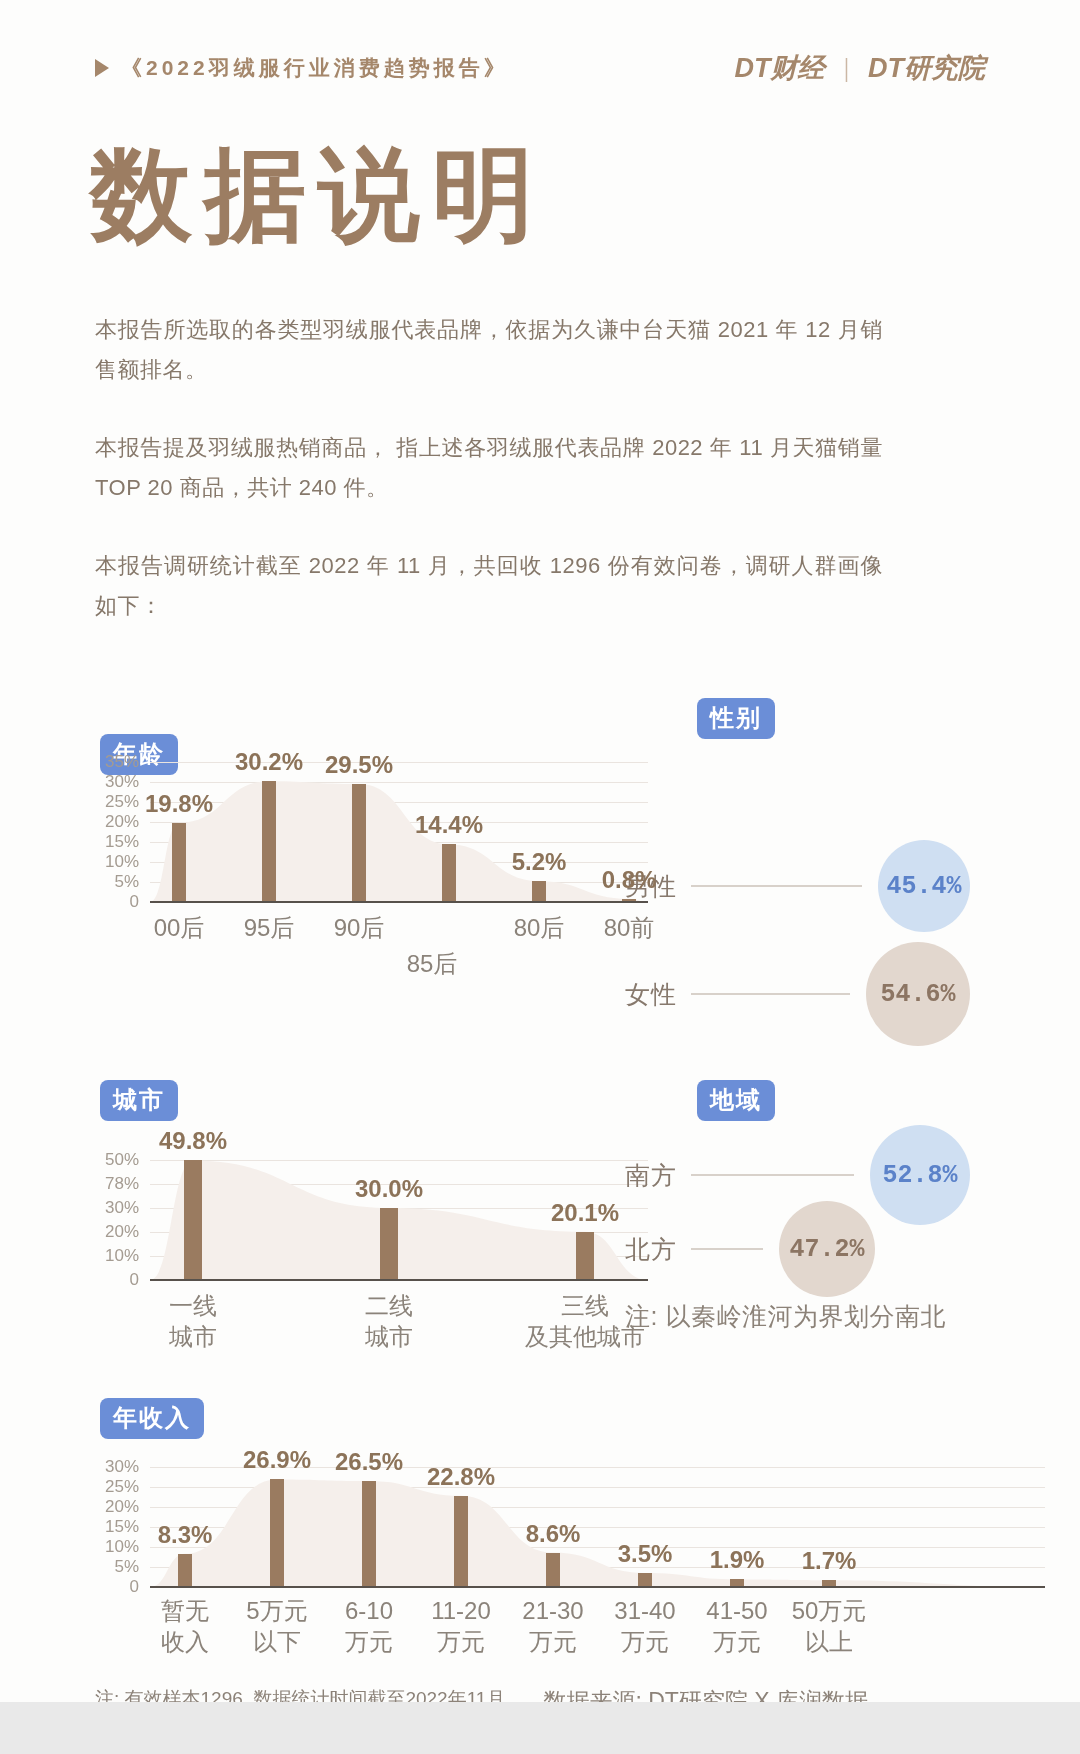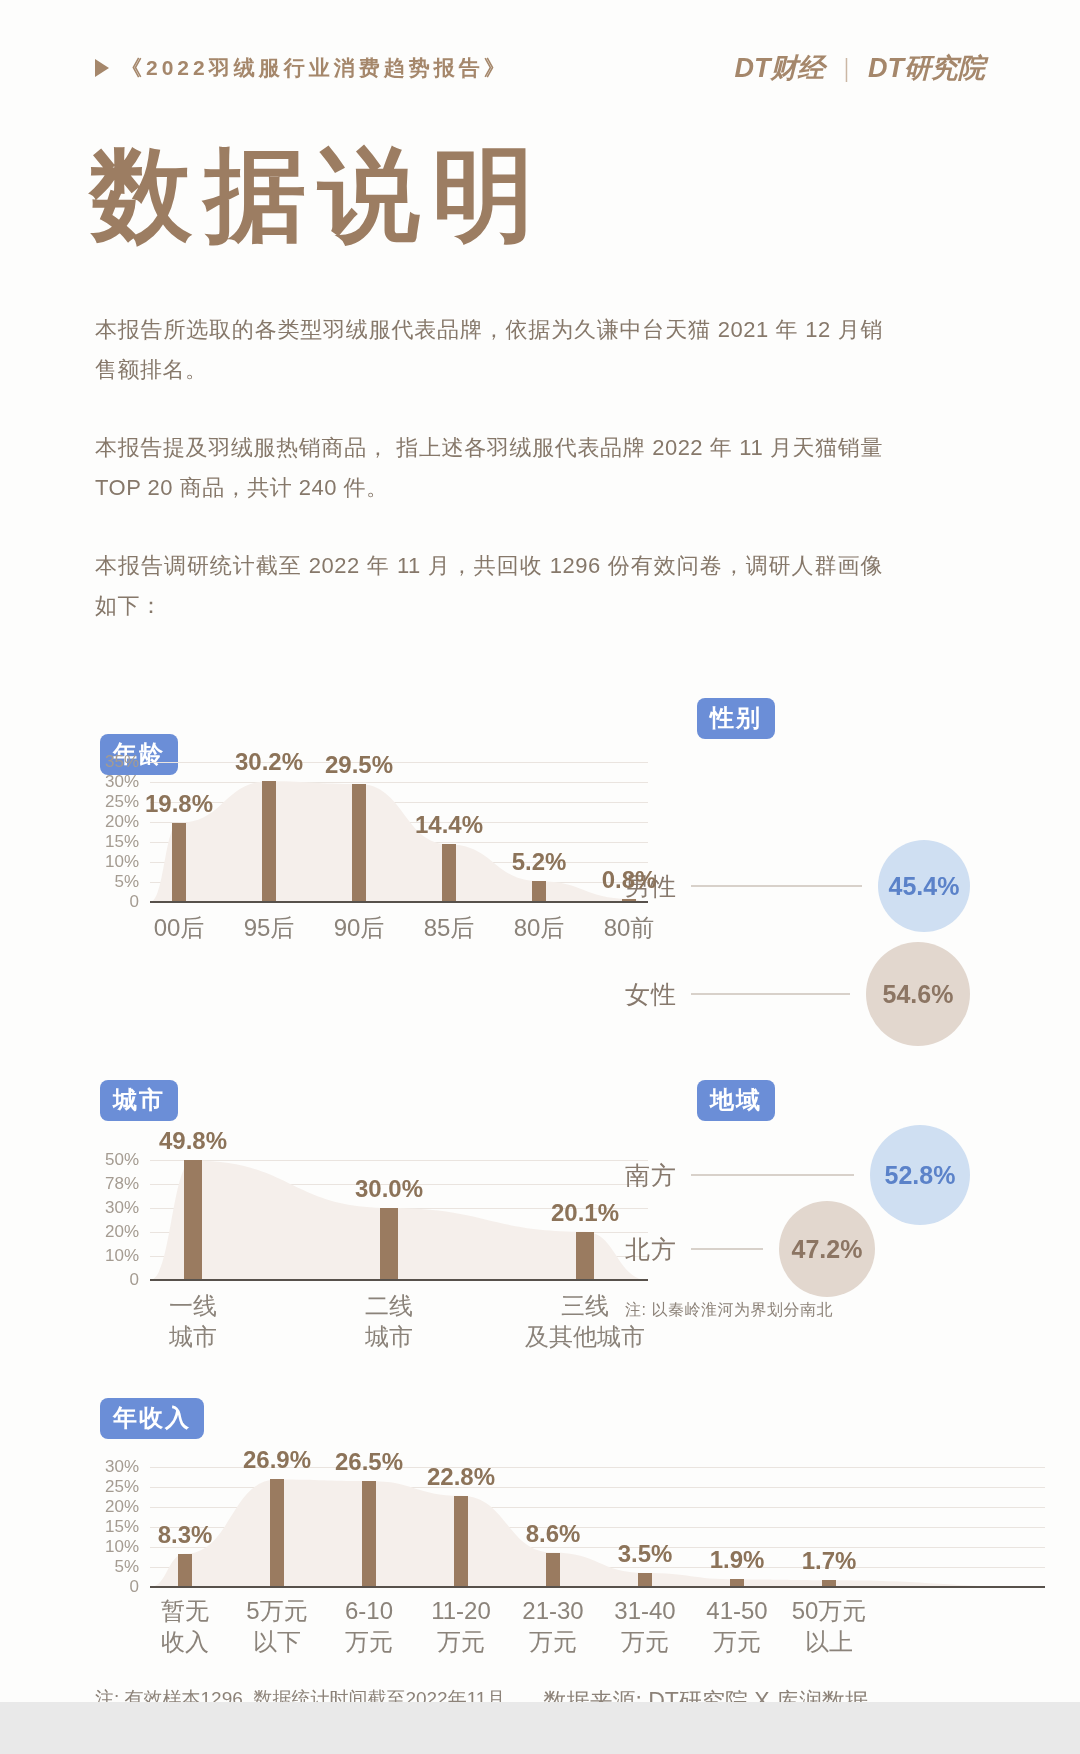--- a/index.html
+++ b/index.html
@@ -47,26 +47,26 @@
   .xlabel{position:absolute;transform:translateX(-50%);color:#8b837a;font-size:24px;
           line-height:31px;text-align:center;white-space:nowrap;}
   
   .bubble-rows{position:absolute;width:345px;}
   .rows-gender{left:625px;top:840px;} .rows-region{left:625px;top:1125px;}
   .bubble-row{display:flex;align-items:center;}
   .row-female{margin-top:10px;} .row-north{margin-top:-24px;}
   .bubble-label{color:#87796d;font-size:25px;flex:none;letter-spacing:1px;}
   .leader{flex:1;border-top:2px solid #d8d1ca;margin:0 16px 0 14px;}
   .bubble{flex:none;border-radius:50%;display:flex;align-items:center;justify-content:center;
-          font-size:25px;font-weight:bold;}
+          font-size:25px;font-weight:bold;font-family:Liberation Mono, monospace;}
   .bubble-blue{background:#cfdff2;color:#5b82c9;}
   .bubble-tan{background:#e2d7ce;color:#8c7563;}
   .b-male{width:92px;height:92px;} .b-female{width:104px;height:104px;}
   .b-south{width:100px;height:100px;} .b-north{width:96px;height:96px;margin-right:95px;}
-  .region-note{position:absolute;left:625px;top:1300px;color:#8c8278;font-size:16px;letter-spacing:.5px;}
+  .region-note{position:absolute;left:625px;top:1300px;color:#8c8278;font-size:25px;letter-spacing:.5px;}
   
   .foot-left{position:absolute;left:95px;top:1686px;color:#8c8278;font-size:19px;}
   .foot-right{position:absolute;right:212px;top:1686px;color:#8c8278;font-size:23px;}
   .page-num{position:absolute;right:133px;top:1710px;color:#a5876b;font-size:20px;font-weight:bold;}
 </style>
 </head>
 <body>
 
 <div class="page">
 
@@ -125,21 +125,21 @@
         <div class="vlabel" style="left: 299px; bottom: 62.6px;">14.4%</div>
         <div class="bar" style="left: 382px; width: 14px; height: 20.8px;"></div>
         <div class="vlabel" style="left: 389px; bottom: 25.8px;">5.2%</div>
         <div class="bar" style="left: 472px; width: 14px; height: 3.2px;"></div>
         <div class="vlabel" style="left: 479px; bottom: 8.2px;">0.8%</div>
       </div>
     <div class="xaxis">
         <div class="xlabel" style="left: 29px;">00后</div>
         <div class="xlabel" style="left: 119px;">95后</div>
         <div class="xlabel" style="left: 209px;">90后</div>
-        <div class="xlabel" style="left: 299px;">85后</div>
+        <div class="xlabel" style="left: 282px; margin-top: 36px;">85后</div>
         <div class="xlabel" style="left: 389px;">80后</div>
         <div class="xlabel" style="left: 479px;">80前</div>
       </div>
   </div>
 
   <div class="chart chart-city">
     <div class="yaxis">
         <div class="ytick" style="top: -10px;">50%</div>
         <div class="ytick" style="top: 14px;">78%</div>
         <div class="ytick" style="top: 38px;">30%</div>

